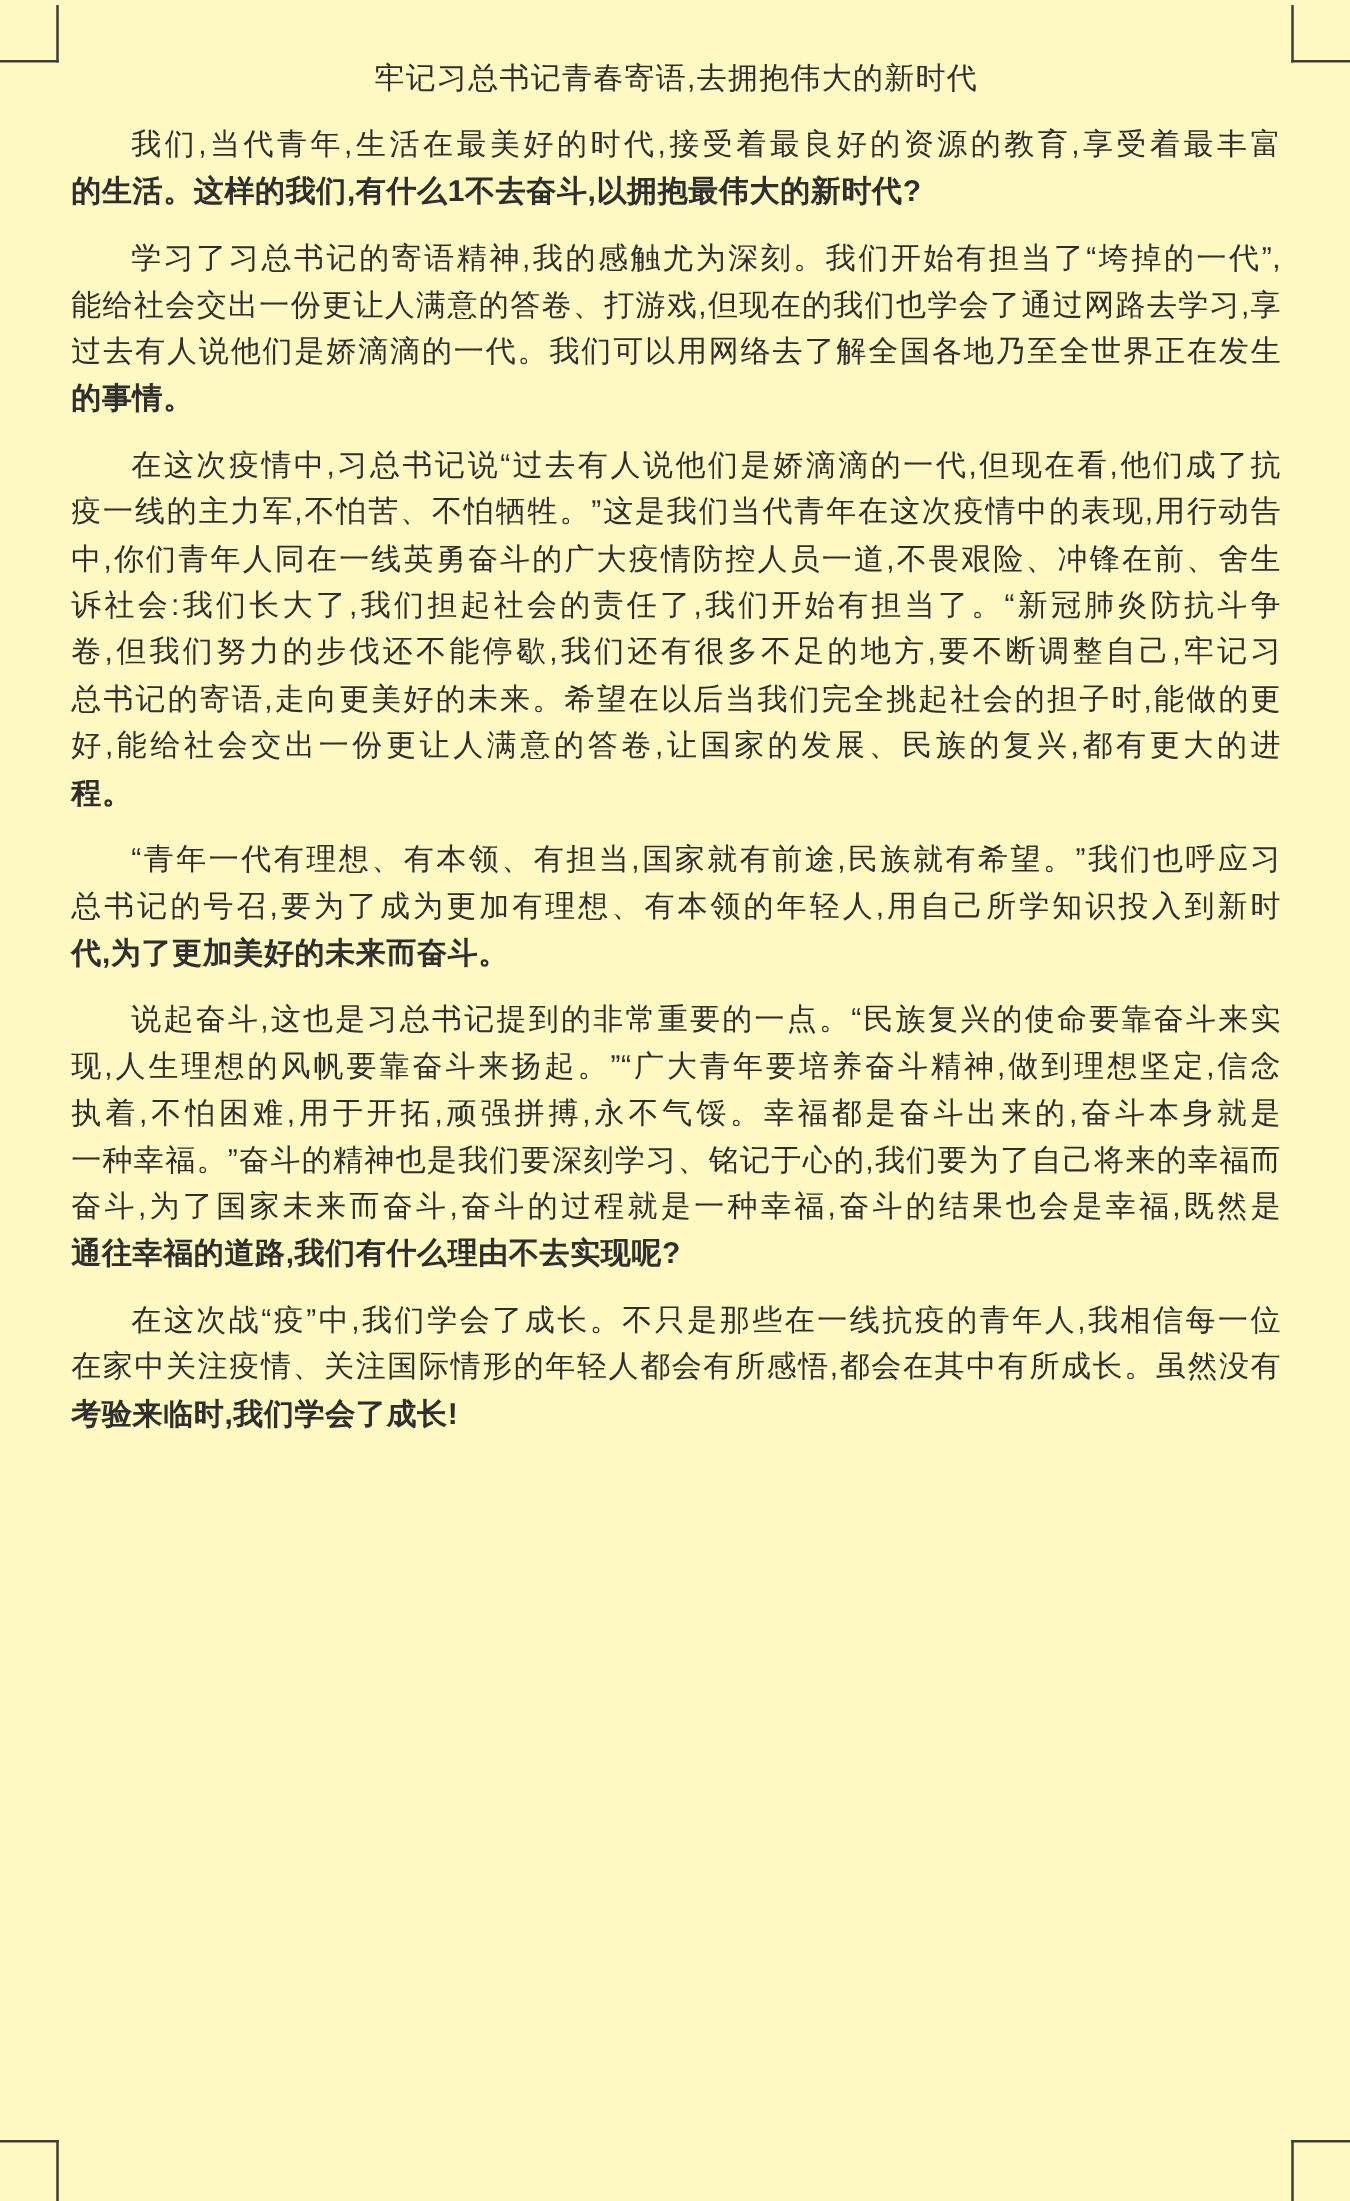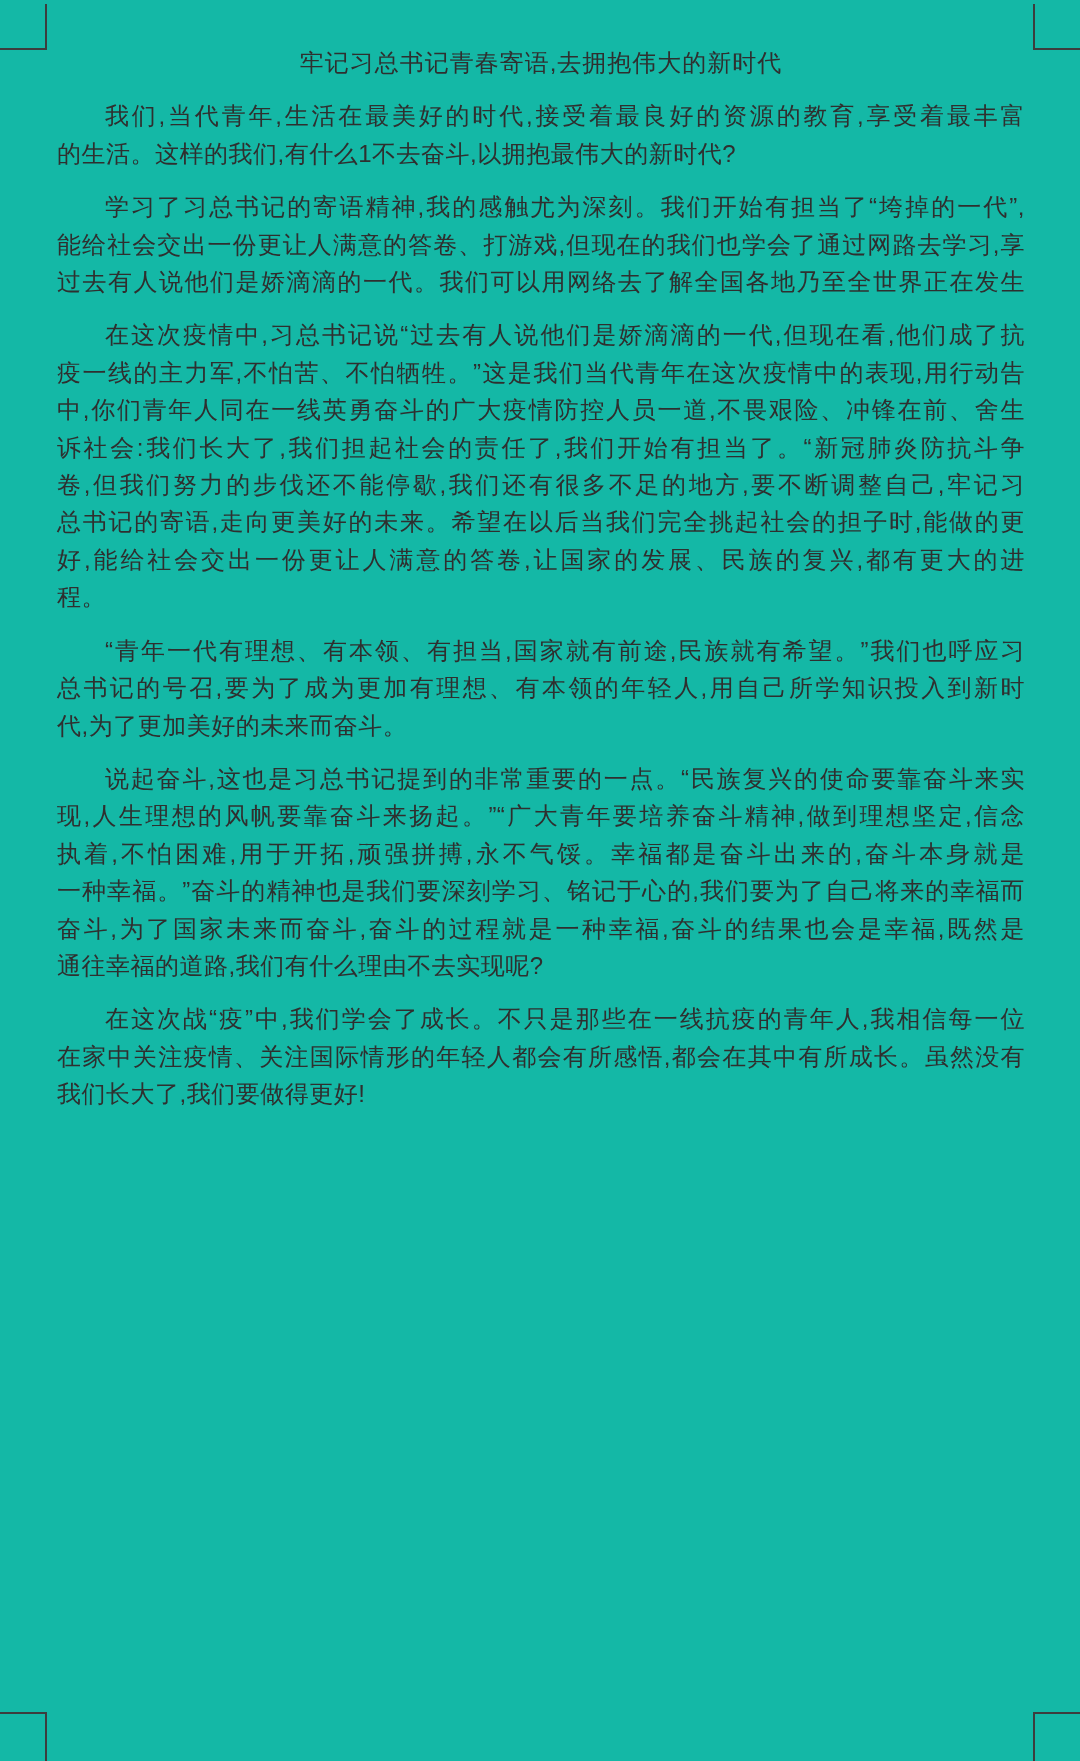--- a/index.html
+++ b/index.html
@@ -4,21 +4,21 @@
 <style>
   html, body {
     margin: 0;
     padding: 0;
     background: #ffffff;
   }
   .page {
     position: relative;
     width: 1080px;
     height: 1761px;
-    background: #14b8a6;
+    background: #fef9c3;
     overflow: hidden;
     font-family: "Liberation Sans", sans-serif;
   }
   
   .corner {
     position: absolute;
     width: 45px;
     height: 44px;
   }
   .corner.tl { top: 4px; left: 0;
@@ -43,21 +43,21 @@
     text-align: center;
     letter-spacing: 1px;
   }
   .para { margin: 16px; }
   .line {
     text-align: justify;
     text-align-last: justify;
     letter-spacing: 0.5px;
   }
   .line.first { text-indent: 48px; }
-  .line.last  { text-align-last: left; }
+  .line.last  { text-align-last: left; font-weight: bold; }
 </style>
 </head>
 <body>
 
 <div class="page">
   <div class="corner tl"></div>
   <div class="corner tr"></div>
   <div class="corner bl"></div>
   <div class="corner br"></div>
 
@@ -65,20 +65,21 @@
     <div class="title">牢记习总书记青春寄语,去拥抱伟大的新时代</div>
     <div>
         <div class="para">
           <div class="line first">我们,当代青年,生活在最美好的时代,接受着最良好的资源的教育,享受着最丰富</div>
           <div class="line last">的生活。这样的我们,有什么1不去奋斗,以拥抱最伟大的新时代?</div>
         </div>
         <div class="para">
           <div class="line first">学习了习总书记的寄语精神,我的感触尤为深刻。我们开始有担当了“垮掉的一代”,</div>
           <div class="line">能给社会交出一份更让人满意的答卷、打游戏,但现在的我们也学会了通过网路去学习,享</div>
           <div class="line">过去有人说他们是娇滴滴的一代。我们可以用网络去了解全国各地乃至全世界正在发生</div>
+          <div class="line last">的事情。</div>
         </div>
         <div class="para">
           <div class="line first">在这次疫情中,习总书记说“过去有人说他们是娇滴滴的一代,但现在看,他们成了抗</div>
           <div class="line">疫一线的主力军,不怕苦、不怕牺牲。”这是我们当代青年在这次疫情中的表现,用行动告</div>
           <div class="line">中,你们青年人同在一线英勇奋斗的广大疫情防控人员一道,不畏艰险、冲锋在前、舍生</div>
           <div class="line">诉社会:我们长大了,我们担起社会的责任了,我们开始有担当了。“新冠肺炎防抗斗争</div>
           <div class="line">卷,但我们努力的步伐还不能停歇,我们还有很多不足的地方,要不断调整自己,牢记习</div>
           <div class="line">总书记的寄语,走向更美好的未来。希望在以后当我们完全挑起社会的担子时,能做的更</div>
           <div class="line">好,能给社会交出一份更让人满意的答卷,让国家的发展、民族的复兴,都有更大的进</div>
           <div class="line last">程。</div>
@@ -92,17 +93,17 @@
           <div class="line first">说起奋斗,这也是习总书记提到的非常重要的一点。“民族复兴的使命要靠奋斗来实</div>
           <div class="line">现,人生理想的风帆要靠奋斗来扬起。”“广大青年要培养奋斗精神,做到理想坚定,信念</div>
           <div class="line">执着,不怕困难,用于开拓,顽强拼搏,永不气馁。幸福都是奋斗出来的,奋斗本身就是</div>
           <div class="line">一种幸福。”奋斗的精神也是我们要深刻学习、铭记于心的,我们要为了自己将来的幸福而</div>
           <div class="line">奋斗,为了国家未来而奋斗,奋斗的过程就是一种幸福,奋斗的结果也会是幸福,既然是</div>
           <div class="line last">通往幸福的道路,我们有什么理由不去实现呢?</div>
         </div>
         <div class="para">
           <div class="line first">在这次战“疫”中,我们学会了成长。不只是那些在一线抗疫的青年人,我相信每一位</div>
           <div class="line">在家中关注疫情、关注国际情形的年轻人都会有所感悟,都会在其中有所成长。虽然没有</div>
-          <div class="line last">我们长大了,我们要做得更好!</div>
+          <div class="line last">考验来临时,我们学会了成长!</div>
         </div>
       </div>
   </div>
 </div>
 
 </body></html>

